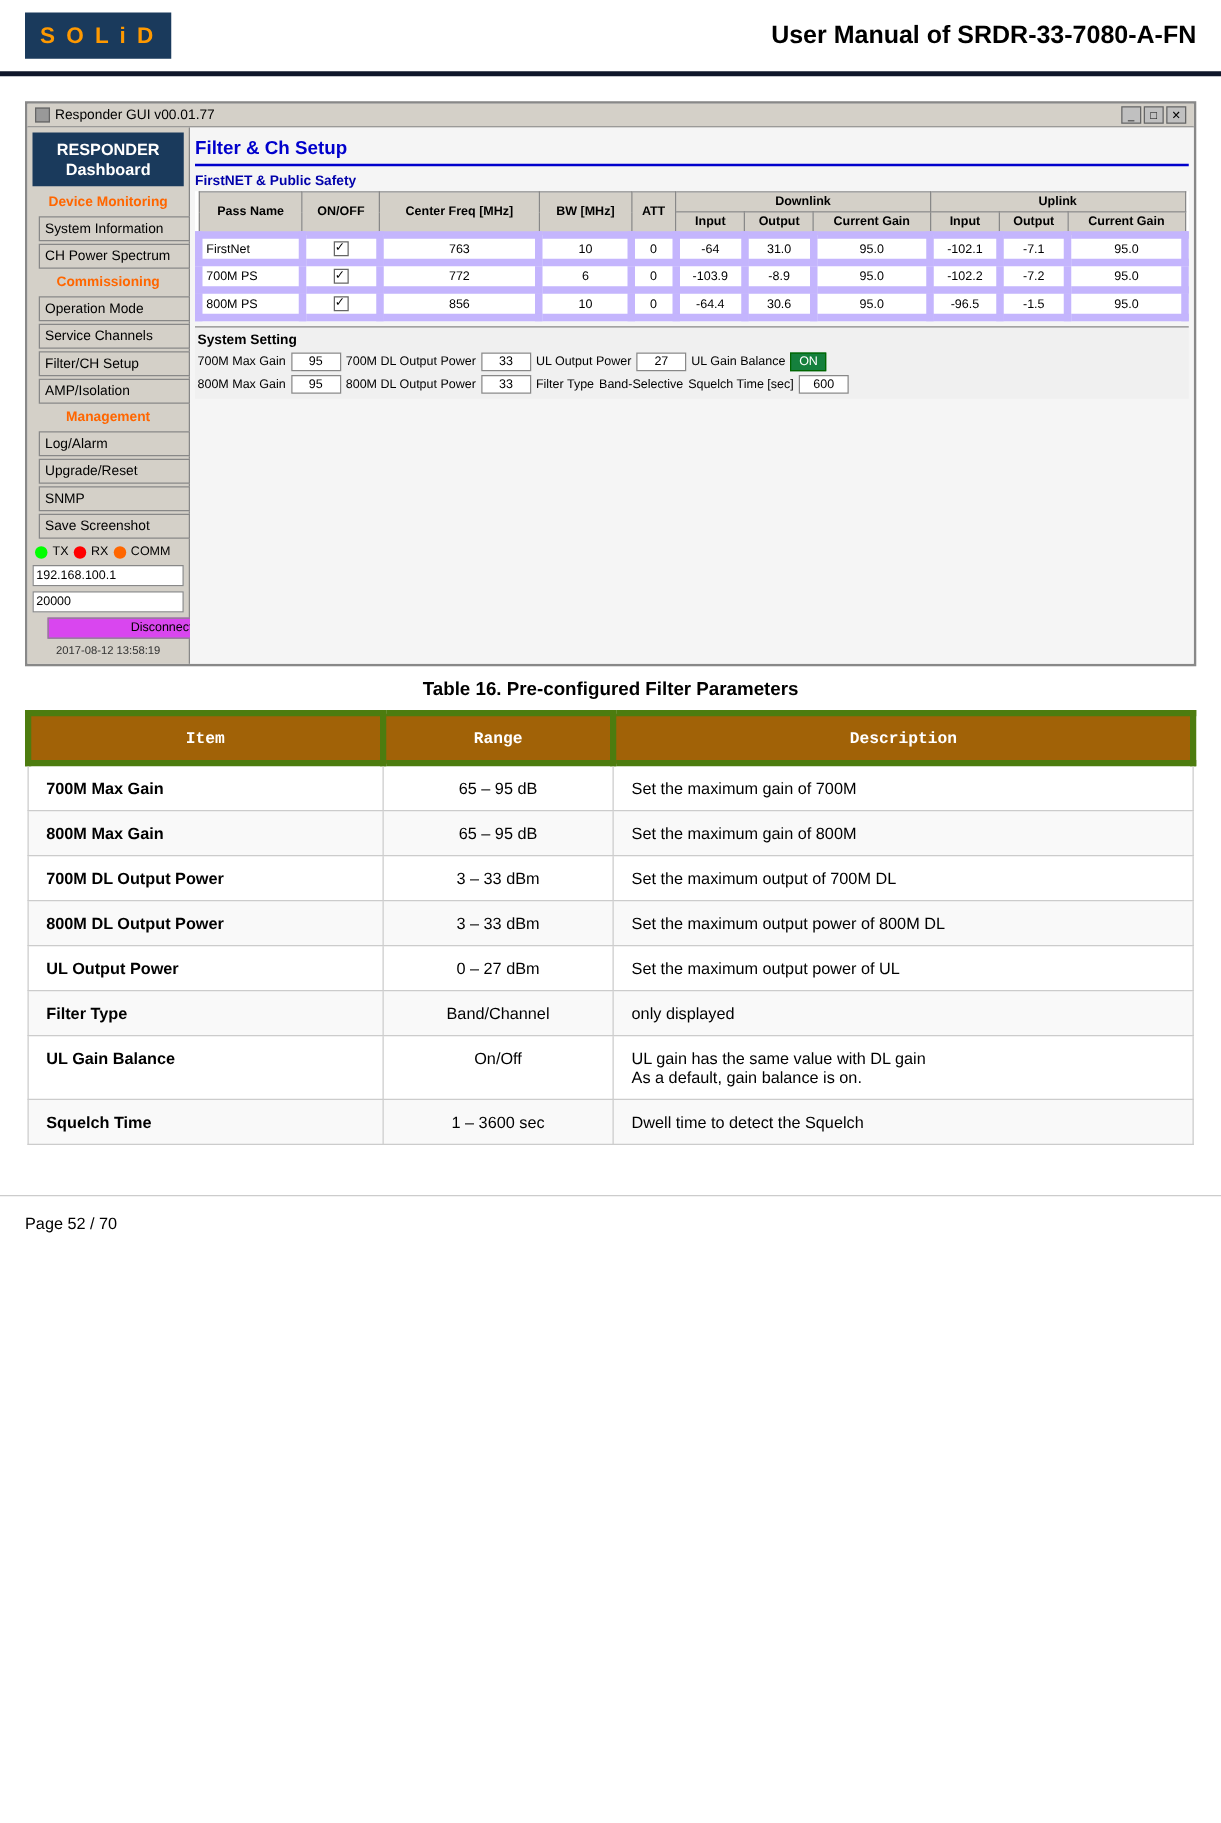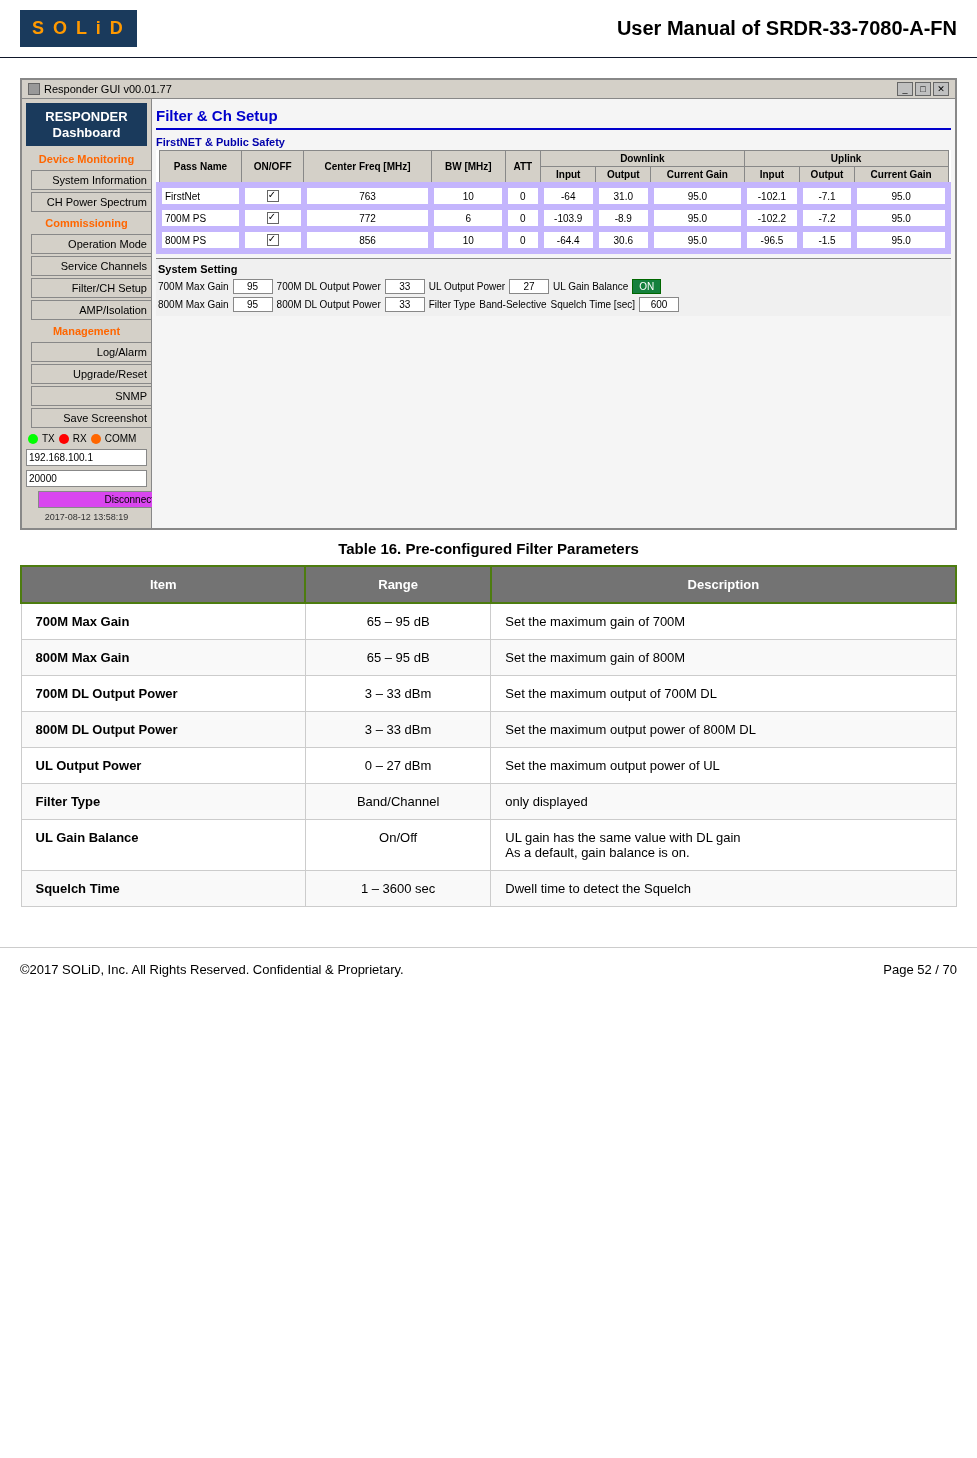--- a/index.html
+++ b/index.html
@@ -10,21 +10,21 @@
       min-height: 1458px;
       font-size: 13px;
       color: #000;
     }
 
     
     .header {
       display: flex;
       align-items: center;
       padding: 10px 20px;
-      border-bottom: 1px solid #0f172a;
+      border-bottom: 4px solid #0f172a;
     }
     .logo-box {
       background: #1a3a5c;
       color: #fff;
       font-weight: bold;
       font-size: 18px;
       padding: 8px 12px;
       letter-spacing: 2px;
       margin-right: 30px;
     }
@@ -108,21 +108,21 @@
       text-align: center;
     }
     .sidebar-btn {
       display: block;
       width: 100%;
       background: #d4d0c8;
       border: 1px solid #888;
       padding: 3px 4px;
       margin: 2px 5px;
       font-size: 11px;
-      text-align: right;
+      text-align: left;
       cursor: pointer;
       color: #000;
     }
 
     .sidebar-status {
       display: flex;
       align-items: center;
       gap: 4px;
       padding: 3px 2px;
       font-size: 10px;
@@ -263,25 +263,26 @@
       font-size: 15px;
       margin-bottom: 8px;
     }
 
     .param-table {
       width: 100%;
       border-collapse: collapse;
       font-size: 13px;
     }
     .param-table th {
-      background: #737373;
+      background: #a16207;
       color: #fff;
       padding: 10px 14px;
       text-align: center;
-      border: 2px solid #4d7c0f;
+      border: 5px solid #4d7c0f;
+      font-family: Liberation Mono, monospace;
     }
     .param-table td {
       padding: 10px 14px;
       border: 1px solid #ccc;
       vertical-align: top;
     }
     .param-table tr:nth-child(even) td { background: #f9f9f9; }
     .param-table td.item-col { font-weight: bold; }
     .param-table td.range-col { text-align: center; }
 
@@ -536,15 +537,14 @@
       <td class="item-col">Squelch Time</td>
       <td class="range-col">1 – 3600 sec</td>
       <td>Dwell time to detect the Squelch</td>
     </tr>
       </tbody>
   </table>
 
 </div>
 
 <div class="footer">
-  <span>©2017 SOLiD, Inc. All Rights Reserved. Confidential &amp; Proprietary.</span>
   <span>Page 52 / 70</span>
 </div>
 
 </body></html>

